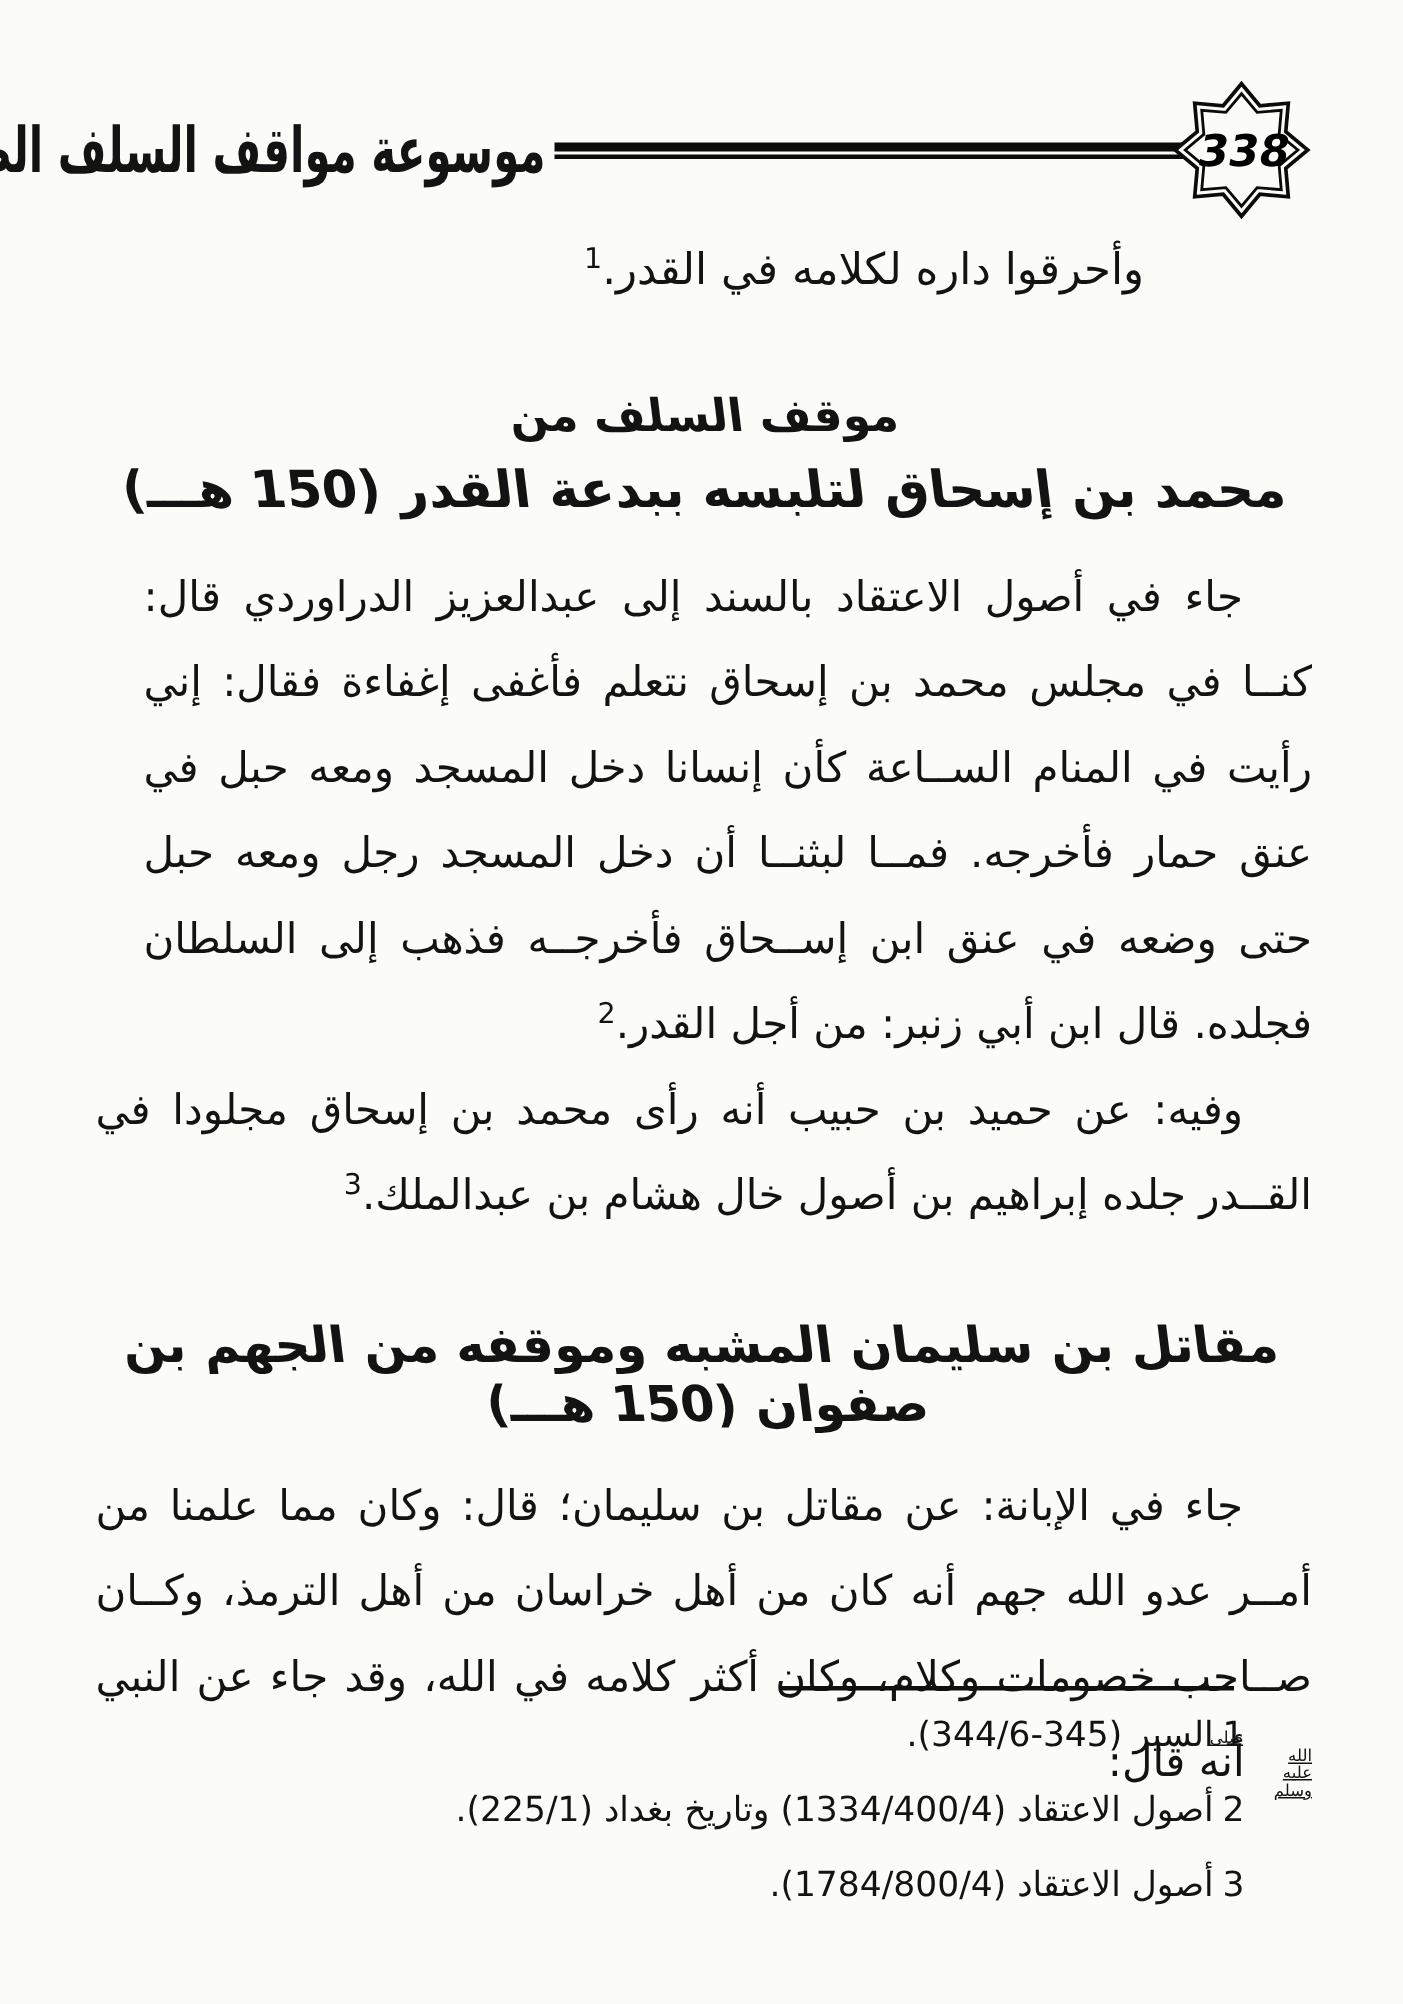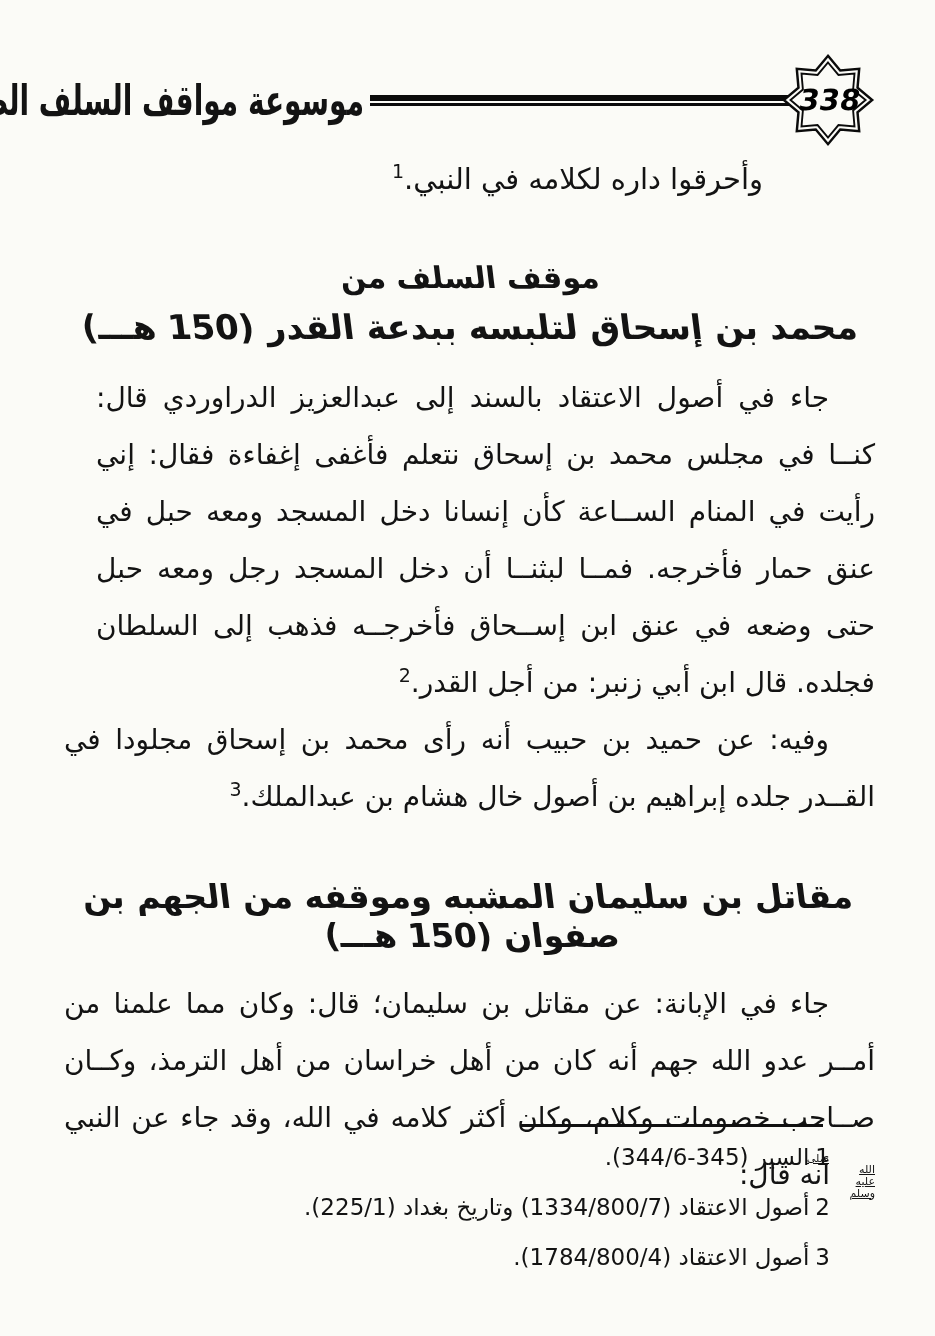--- a/index.html
+++ b/index.html
@@ -124,35 +124,35 @@
     <div class="header-rule"></div>
     <div class="badge-wrap">
       <svg viewBox="0 0 100 100" width="94" height="94">
         <polygon points="50,3 63,18.6 83.2,16.8 81.4,37 97,50 81.4,63 83.2,83.2 63,81.4 50,97 37,81.4 16.8,83.2 18.6,63 3,50 18.6,37 16.8,16.8 37,18.6" fill="#fbfbf7" stroke="#0b0b0b" stroke-width="2.6"></polygon>
         <polygon points="50,10.1 61.1,23.3 78.2,21.8 76.7,39.1 90,50 76.7,61.1 78.2,78.2 61.1,76.7 50,89.9 38.9,76.7 21.8,78.2 23.3,61.1 10.1,50 23.3,38.9 21.8,21.8 38.9,23.3" fill="none" stroke="#0b0b0b" stroke-width="2"></polygon>
         <text class="badge-num" x="0" y="0" text-anchor="middle" transform="translate(50,61) skewX(-10)">338</text>
       </svg>
     </div>
   </div>
 
-  <p class="intro-line"><span>وأحرقوا داره لكلامه في النبي.</span><sup class="fn-ref">1</sup></p>
+  <p class="intro-line"><span>وأحرقوا داره لكلامه في القدر.</span><sup class="fn-ref">1</sup></p>
 
   <h2 class="center-head head-1">موقف السلف من</h2>
   <h2 class="center-head head-2">محمد بن إسحاق لتلبسه ببدعة القدر (150 هـــ)</h2>
 
   <p class="body-par first-par indent"><span>جاء في أصول الاعتقاد بالسند إلى عبدالعزيز الدراوردي قال: كنــا في مجلس محمد بن إسحاق نتعلم فأغفى إغفاءة فقال: إني رأيت في المنام الســاعة كأن إنسانا دخل المسجد ومعه حبل في عنق حمار فأخرجه. فمــا لبثنــا أن دخل المسجد رجل ومعه حبل حتى وضعه في عنق ابن إســحاق فأخرجــه فذهب إلى السلطان فجلده. قال ابن أبي زنبر: من أجل القدر.</span><sup class="fn-ref">2</sup></p>
 
   <p class="body-par indent"><span>وفيه: عن حميد بن حبيب أنه رأى محمد بن إسحاق مجلودا في القــدر جلده إبراهيم بن أصول خال هشام بن عبدالملك.</span><sup class="fn-ref">3</sup></p>
 
   <h2 class="center-head head-3">مقاتل بن سليمان المشبه وموقفه من الجهم بن صفوان (150 هـــ)</h2>
 
   <p class="body-par par-3 indent"><span>جاء في الإبانة: عن مقاتل بن سليمان؛ قال: وكان مما علمنا من أمــر عدو الله جهم أنه كان من أهل خراسان من أهل الترمذ، وكــان صــاحب خصومات وكلام، وكان أكثر كلامه في الله، وقد جاء عن النبي</span>
     <span class="pbuh">صلى الله عليه وسلم</span>
     <span>أنه قال:</span></p>
 
   <div class="footnotes">
     <div class="fn-rule"></div>
     <p class="fn"><span class="fn-num">1</span><span>السير (345-344/6).</span></p>
-    <p class="fn"><span class="fn-num">2</span><span>أصول الاعتقاد (1334/800/7) وتاريخ بغداد (225/1).</span></p>
+    <p class="fn"><span class="fn-num">2</span><span>أصول الاعتقاد (1334/400/4) وتاريخ بغداد (225/1).</span></p>
     <p class="fn"><span class="fn-num">3</span><span>أصول الاعتقاد (1784/800/4).</span></p>
   </div>
 
 </div>
 
 </body></html>

